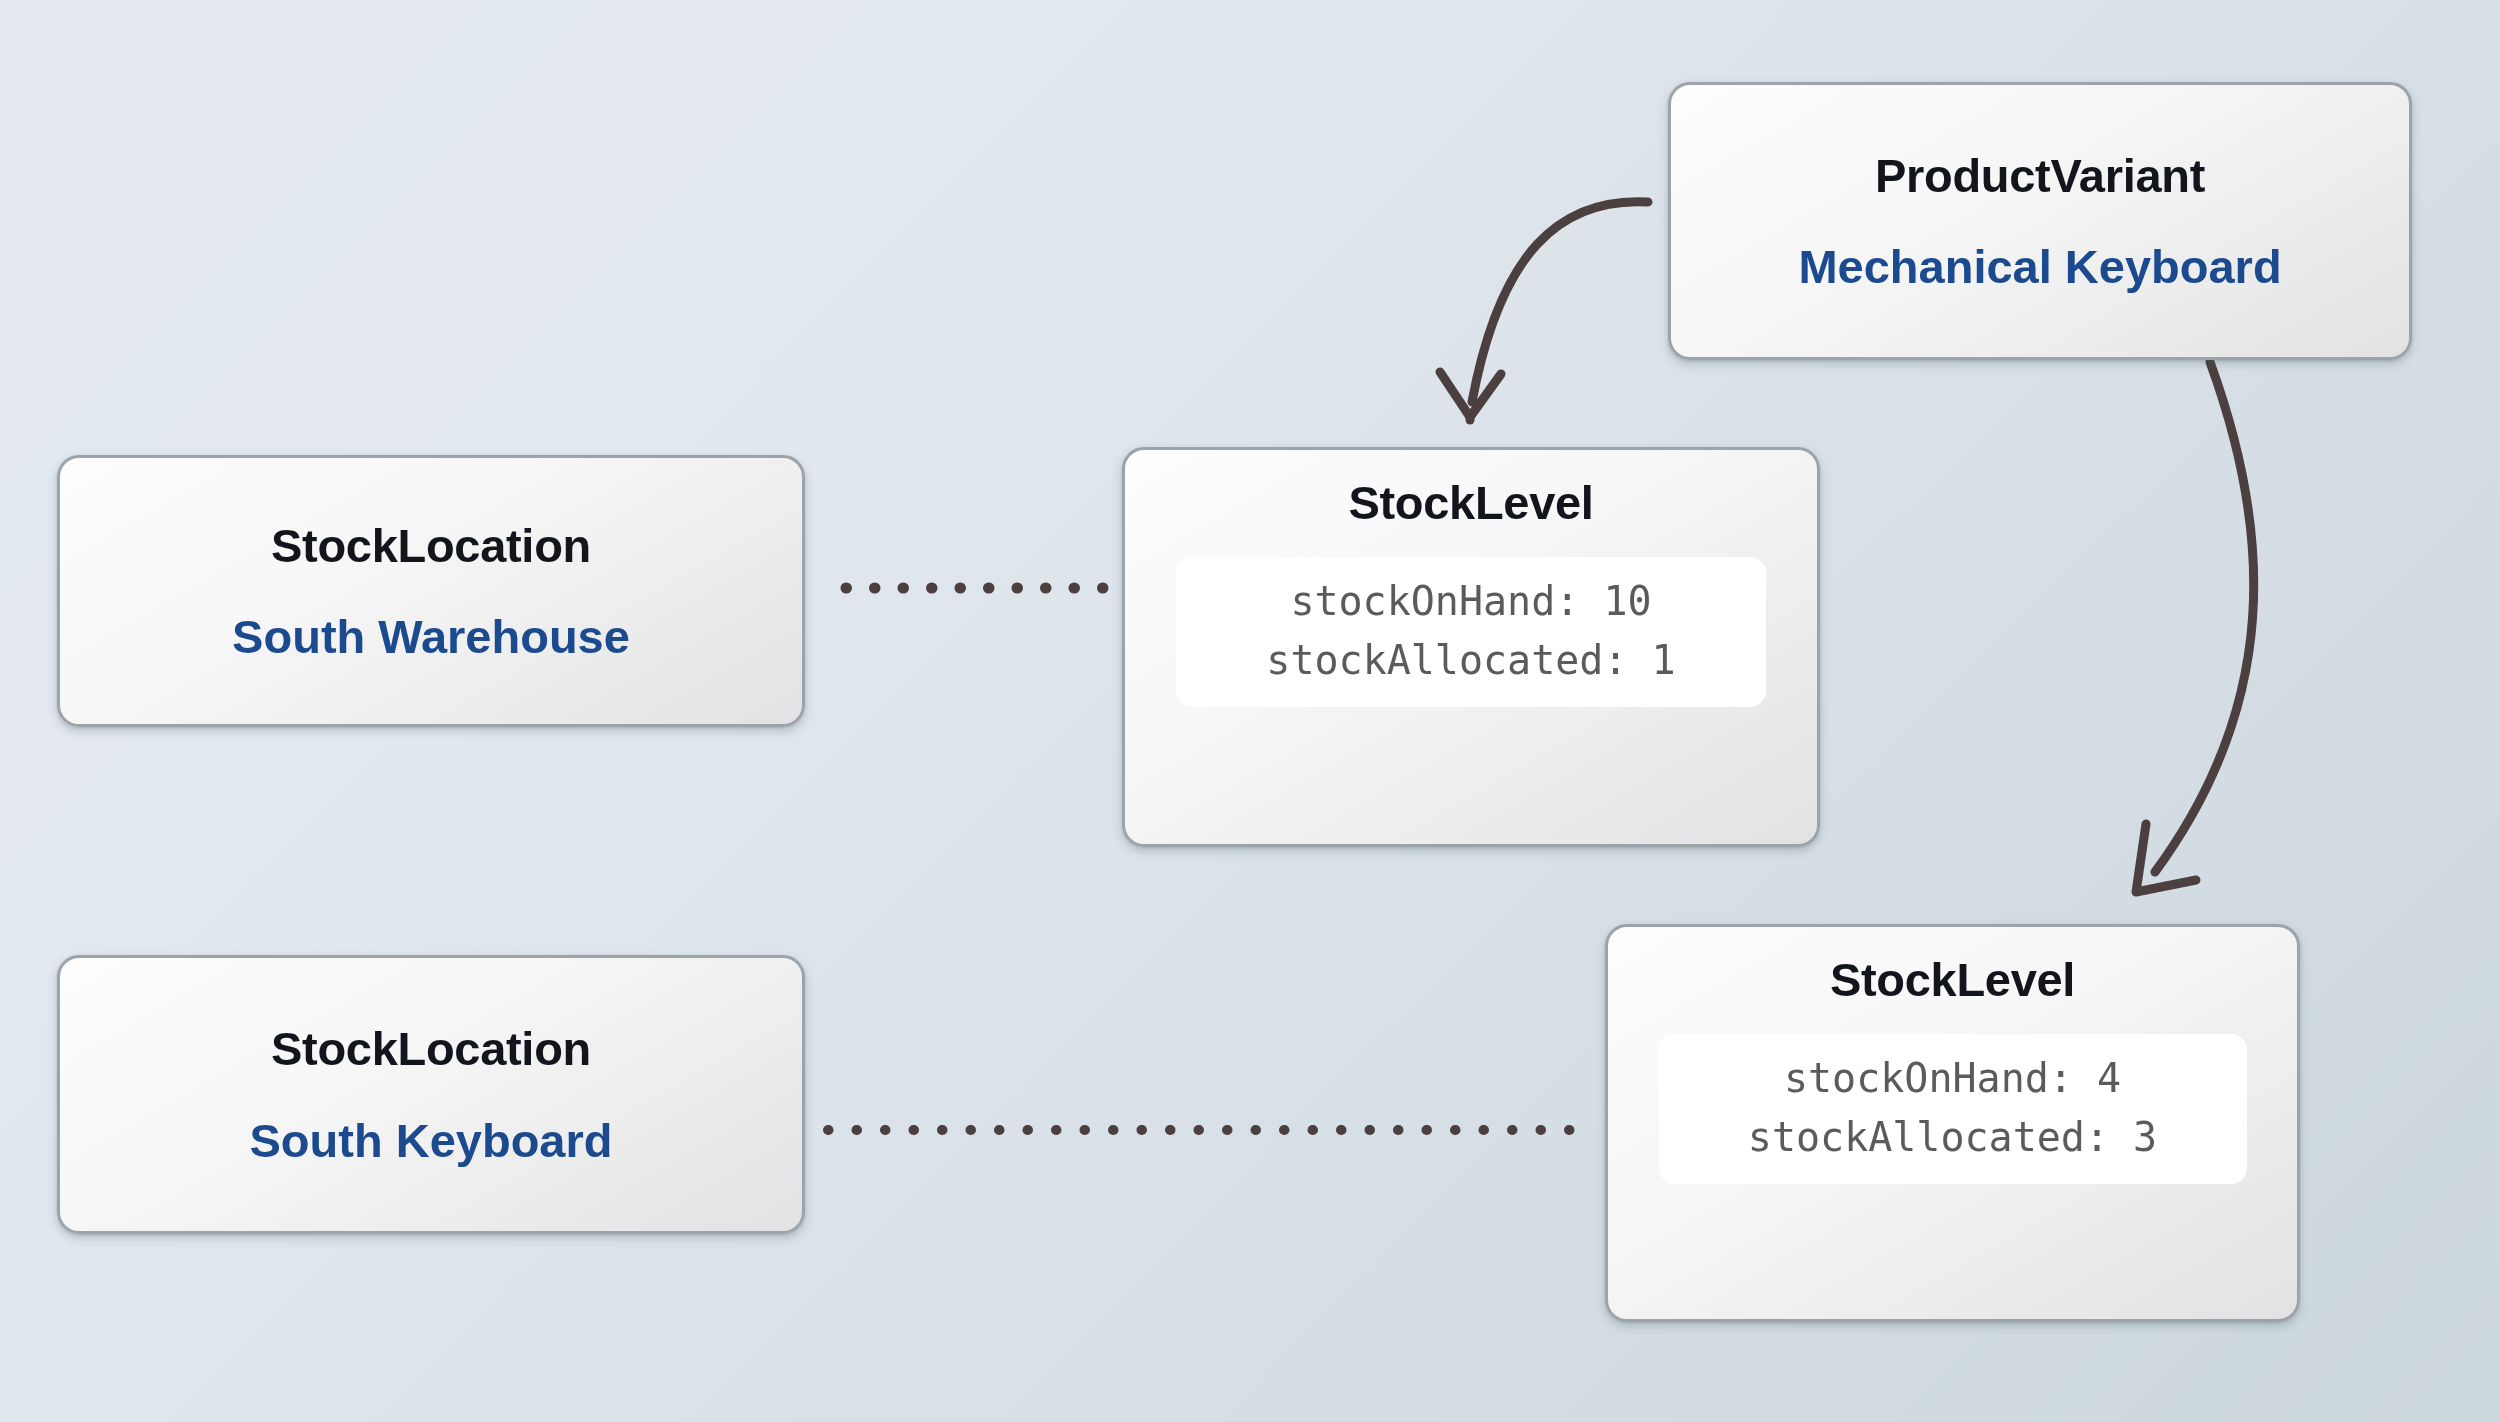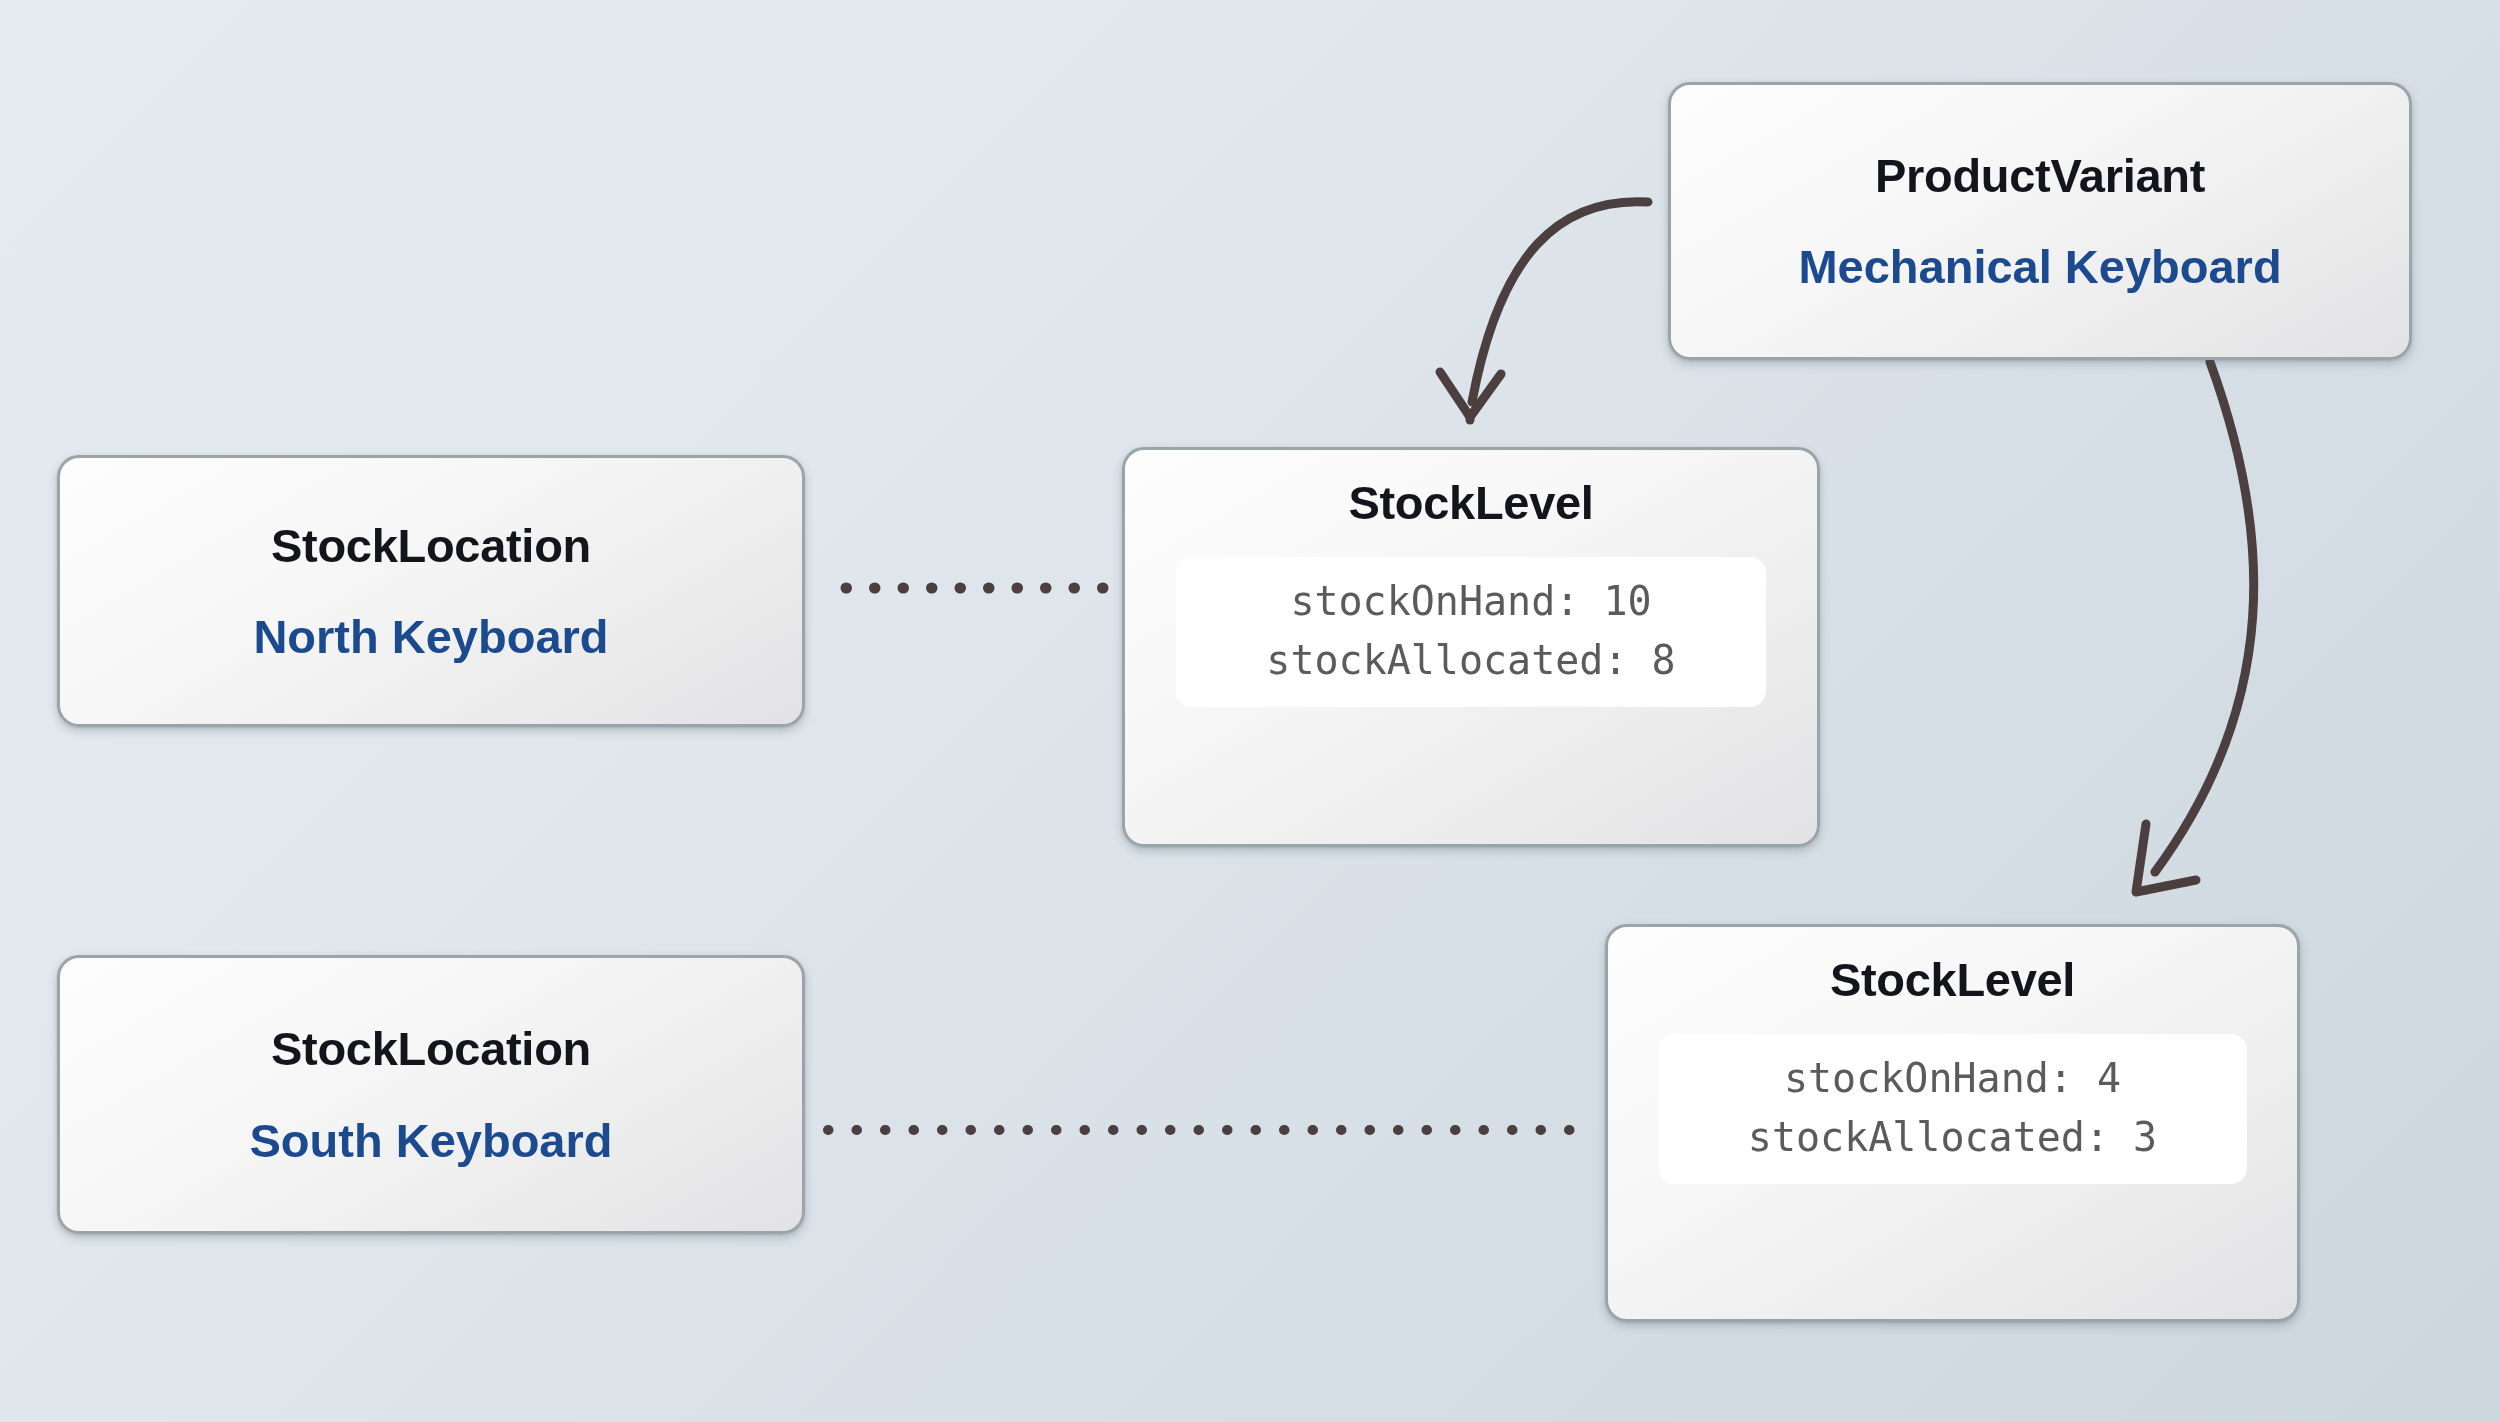--- a/index.html
+++ b/index.html
@@ -138,33 +138,33 @@
     </g>
   </svg>
 
   <div class="node" id="node-product-variant">
     <div class="node-title">ProductVariant</div>
     <div class="node-subtitle">Mechanical Keyboard</div>
   </div>
 
   <div class="node" id="node-stock-location-north">
     <div class="node-title">StockLocation</div>
-    <div class="node-subtitle">North Keyboard</div>
+    <div class="node-subtitle">South Warehouse</div>
   </div>
 
   <div class="node" id="node-stock-location-south">
     <div class="node-title">StockLocation</div>
     <div class="node-subtitle">South Keyboard</div>
   </div>
 
   <div class="node" id="node-stock-level-north">
     <div class="node-title">StockLevel</div>
     <div class="fields">
       <div class="field-line">stockOnHand: 10</div>
-      <div class="field-line">stockAllocated: 8</div>
+      <div class="field-line">stockAllocated: 1</div>
     </div>
   </div>
 
   <div class="node" id="node-stock-level-south">
     <div class="node-title">StockLevel</div>
     <div class="fields">
       <div class="field-line">stockOnHand: 4</div>
       <div class="field-line">stockAllocated: 3</div>
     </div>
   </div>

